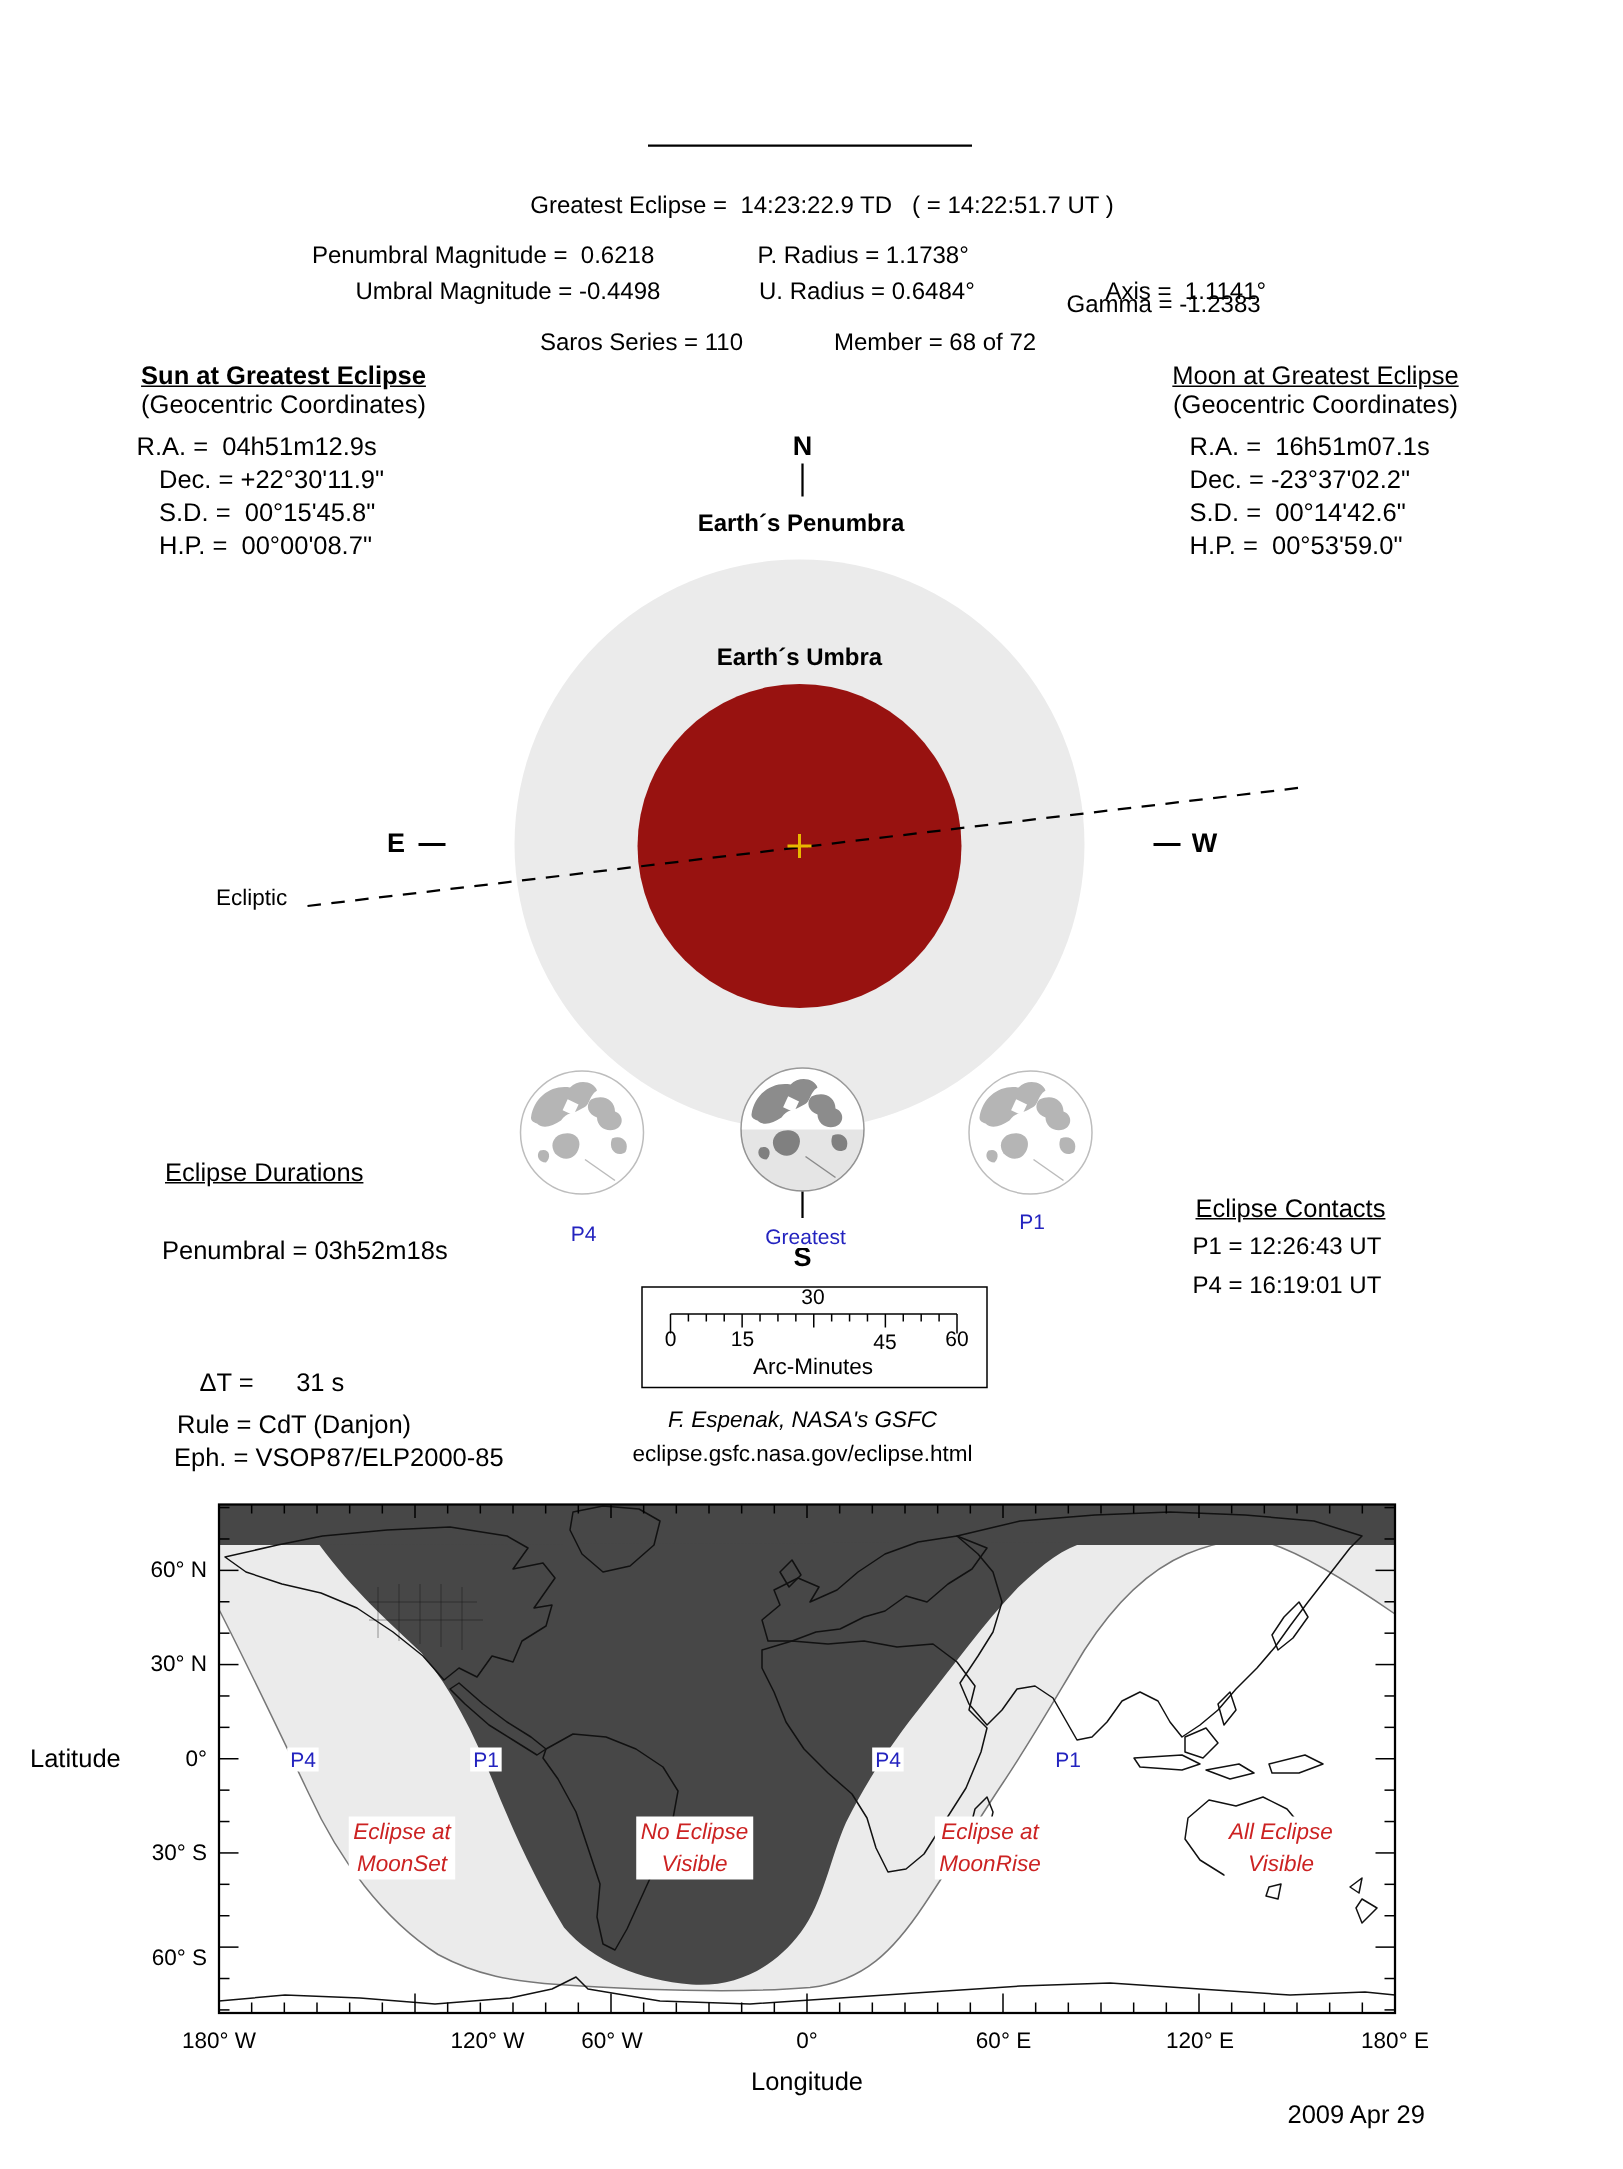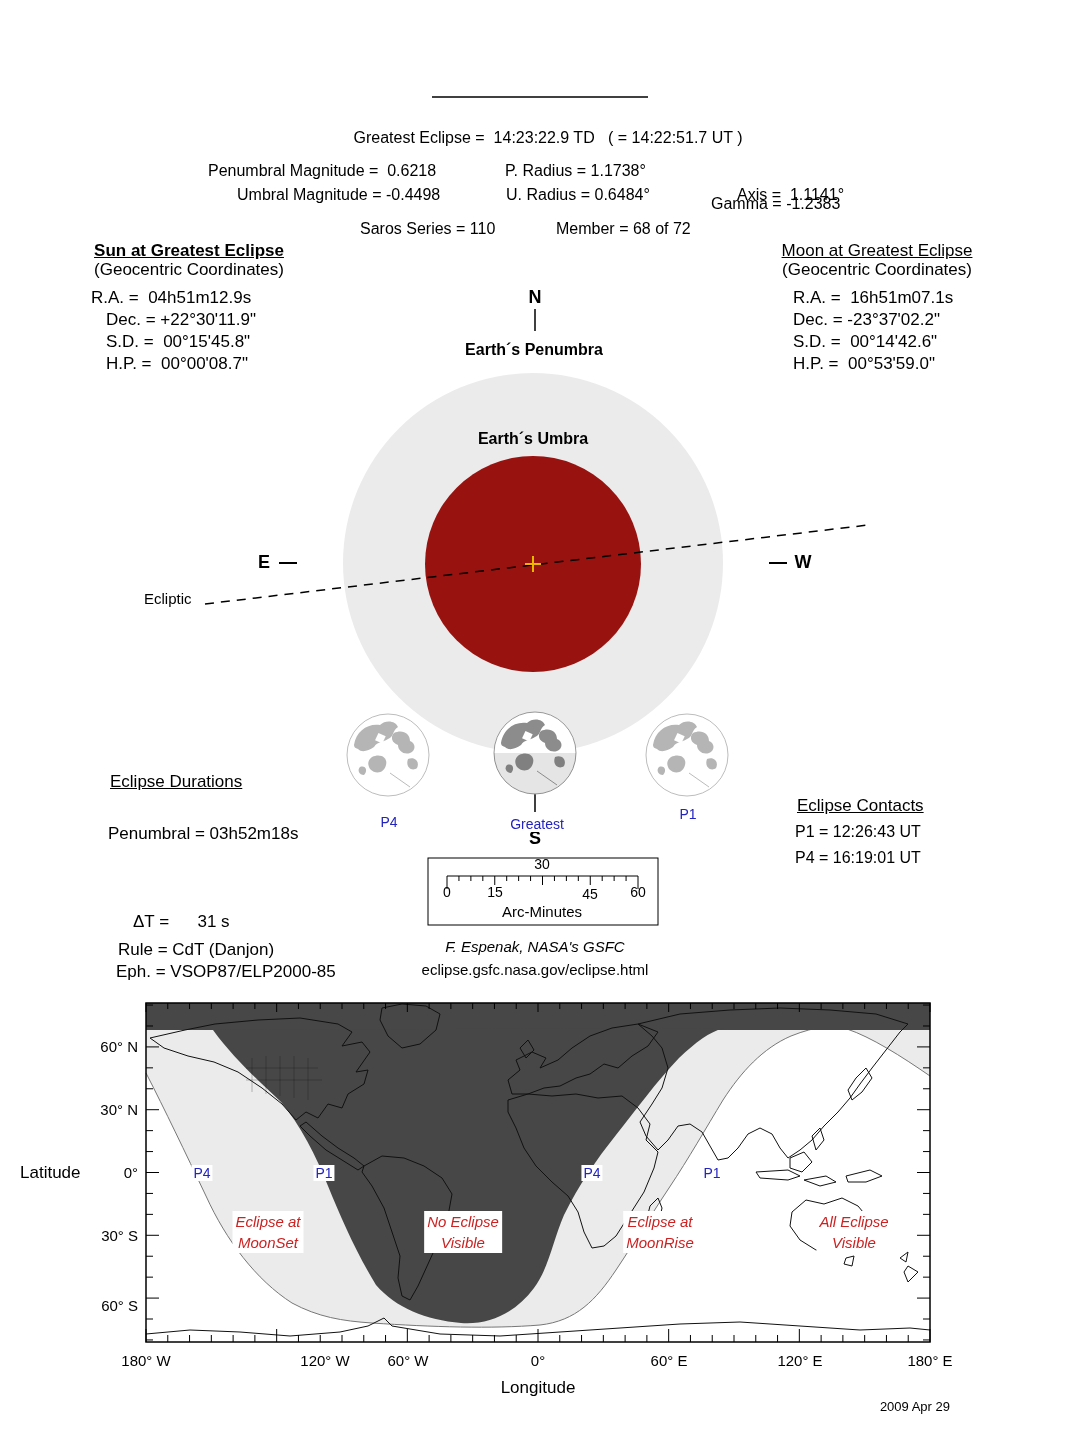--- a/index.html
+++ b/index.html
@@ -5,21 +5,21 @@
   html,body{margin:0;padding:0;background:#fff;}
   #page{position:relative;width:1082px;height:1446px;background:#fff;overflow:hidden;
         font-family:"Liberation Sans",sans-serif;}
   #gfx{position:absolute;left:0;top:0;}
   .t{position:absolute;white-space:pre;font:16px "Liberation Sans",sans-serif;color:#000;line-height:1.15;}
   .c{transform:translateX(-50%);}
   .r{transform:translateX(-100%);}
   .b{font-weight:bold;}
   .u{text-decoration:underline;}
   .i{font-style:italic;}
-  .s13{font-size:13px;}
+  .s13{font-size:17px;}
   .s14{font-size:14px;}
   .s15{font-size:15px;}
   .s17{font-size:17px;}
   .s18{font-size:18px;}
   .title{font-size:31px;font-weight:bold;}
   .blue{color:#2323bf;background:#fff;padding:0 2px;}
   .red{color:#cc2222;background:#fff;padding:0 3px;text-align:center;line-height:21px;font-style:italic;}
   
   .coast{fill:none;stroke:#111;stroke-width:1;stroke-linejoin:round;}
   .grid{stroke:#111;stroke-width:0.5;opacity:.55;}

